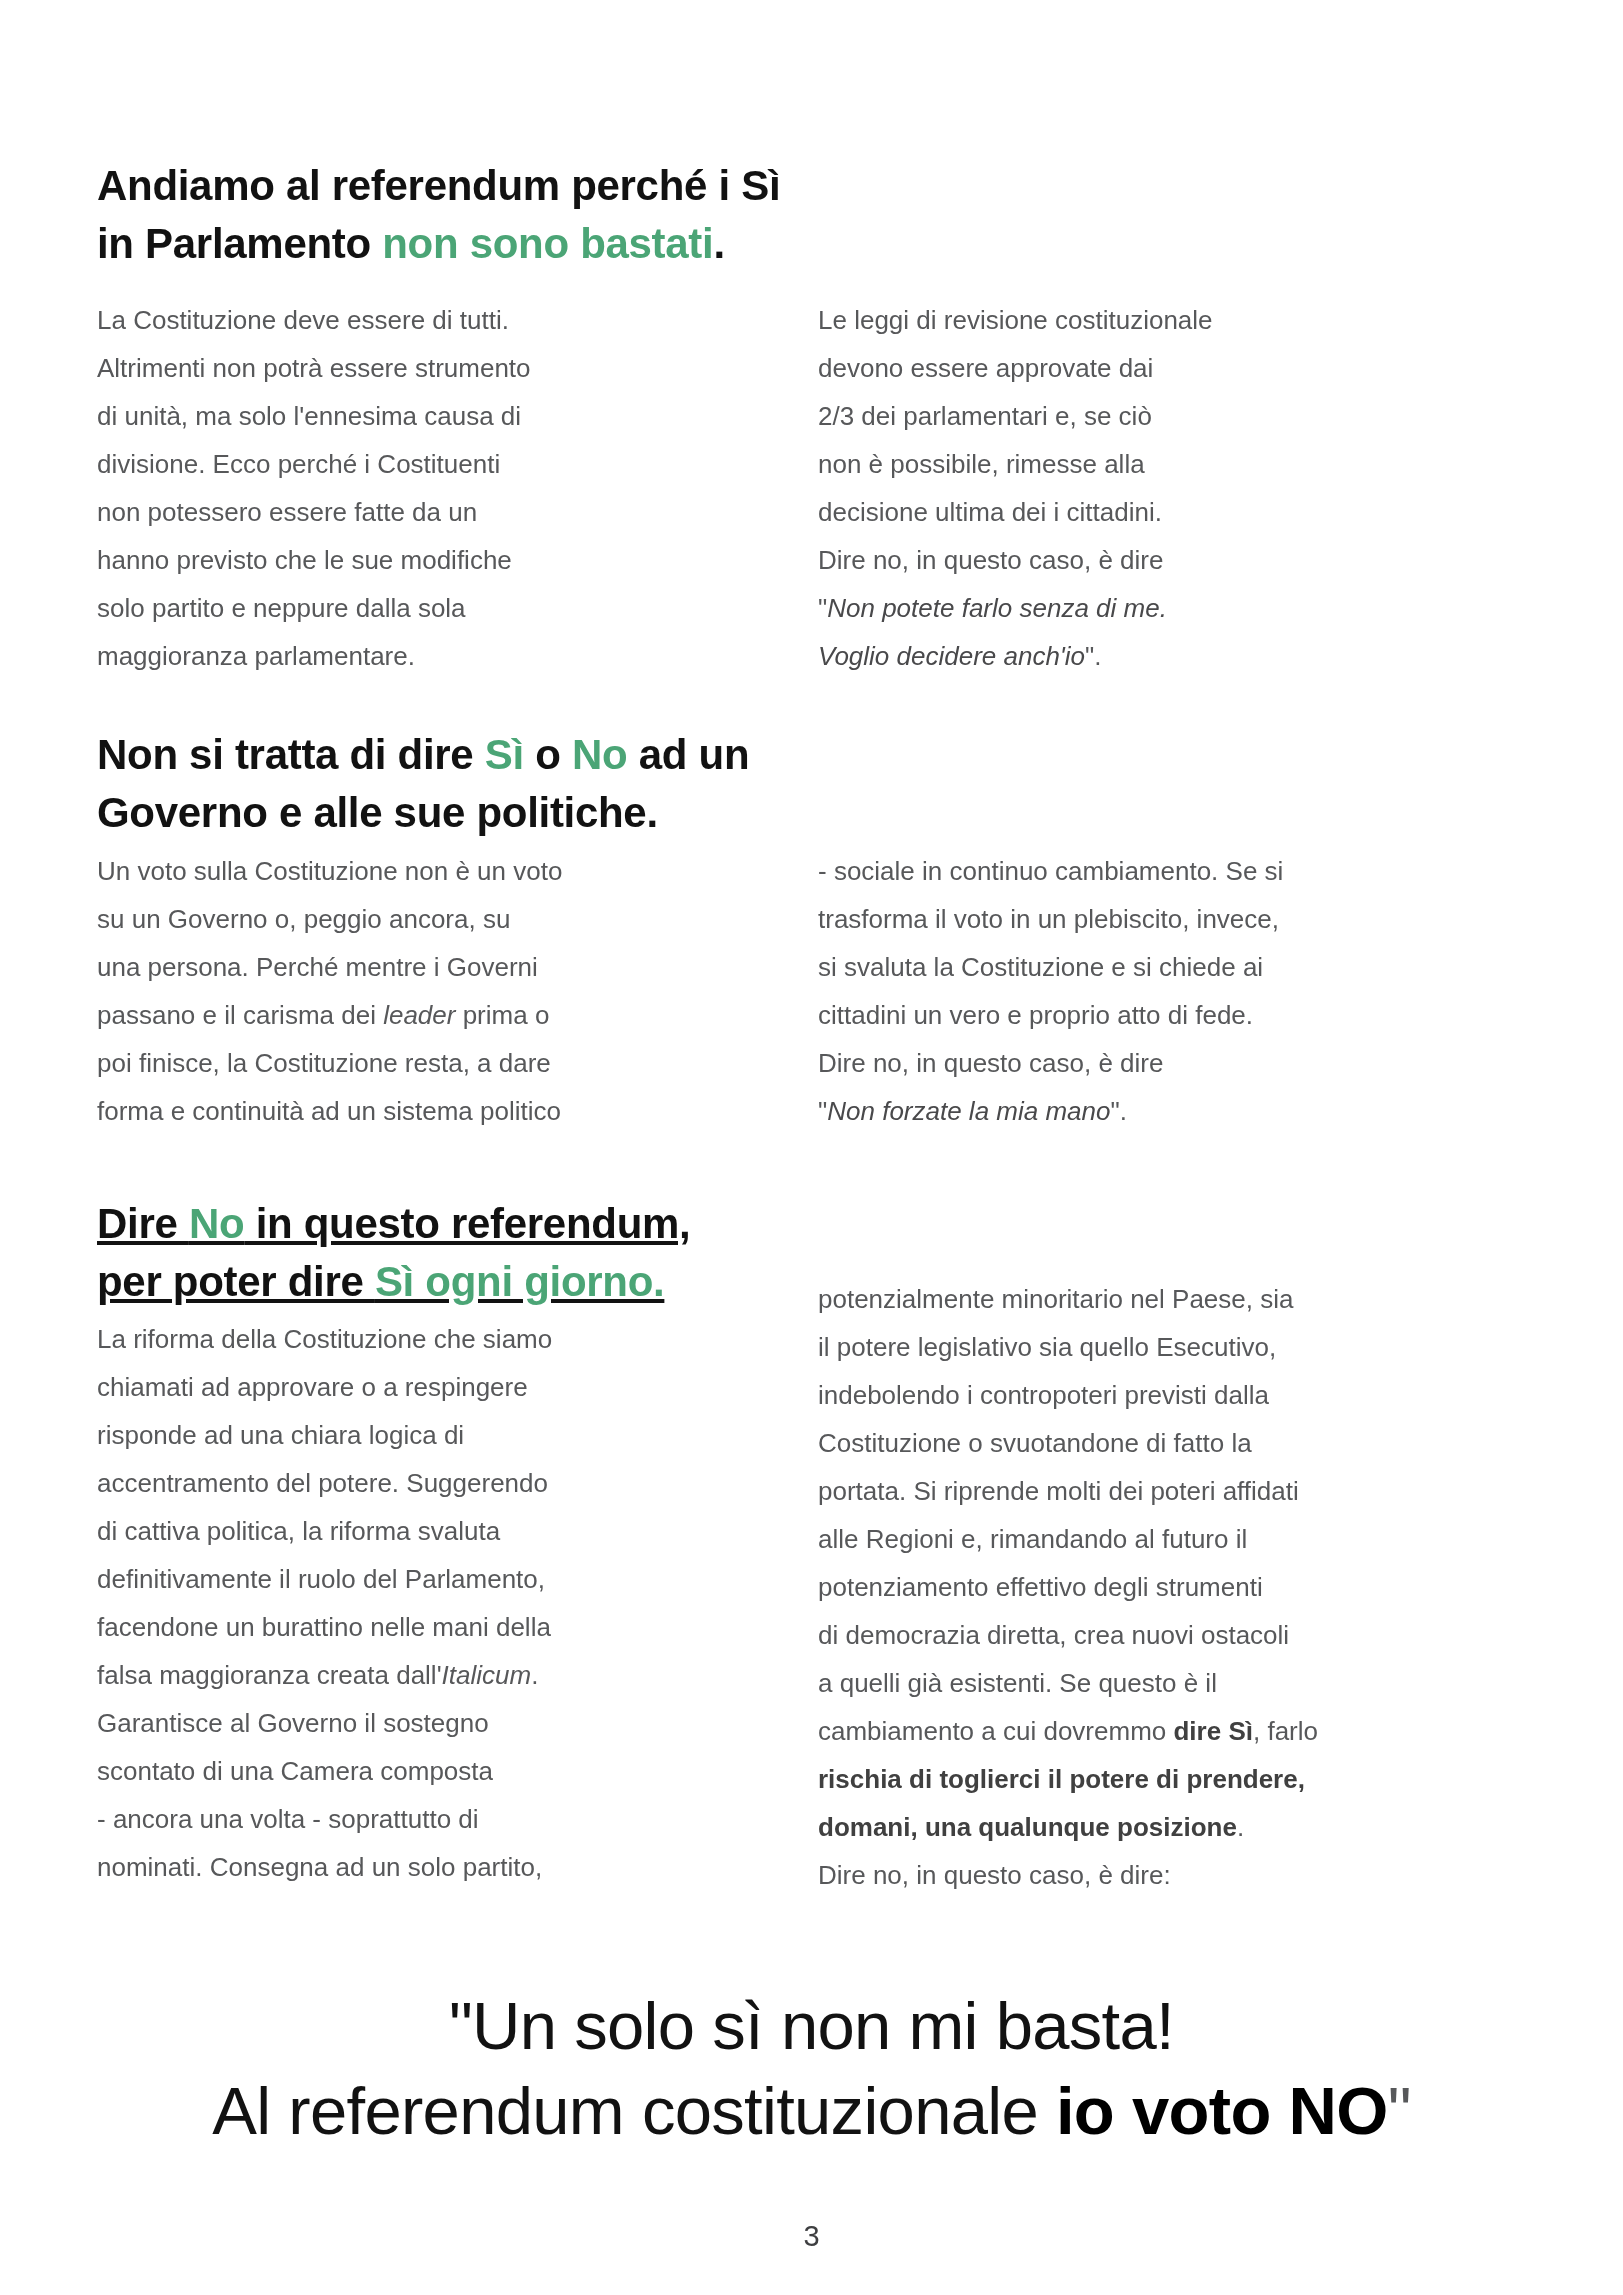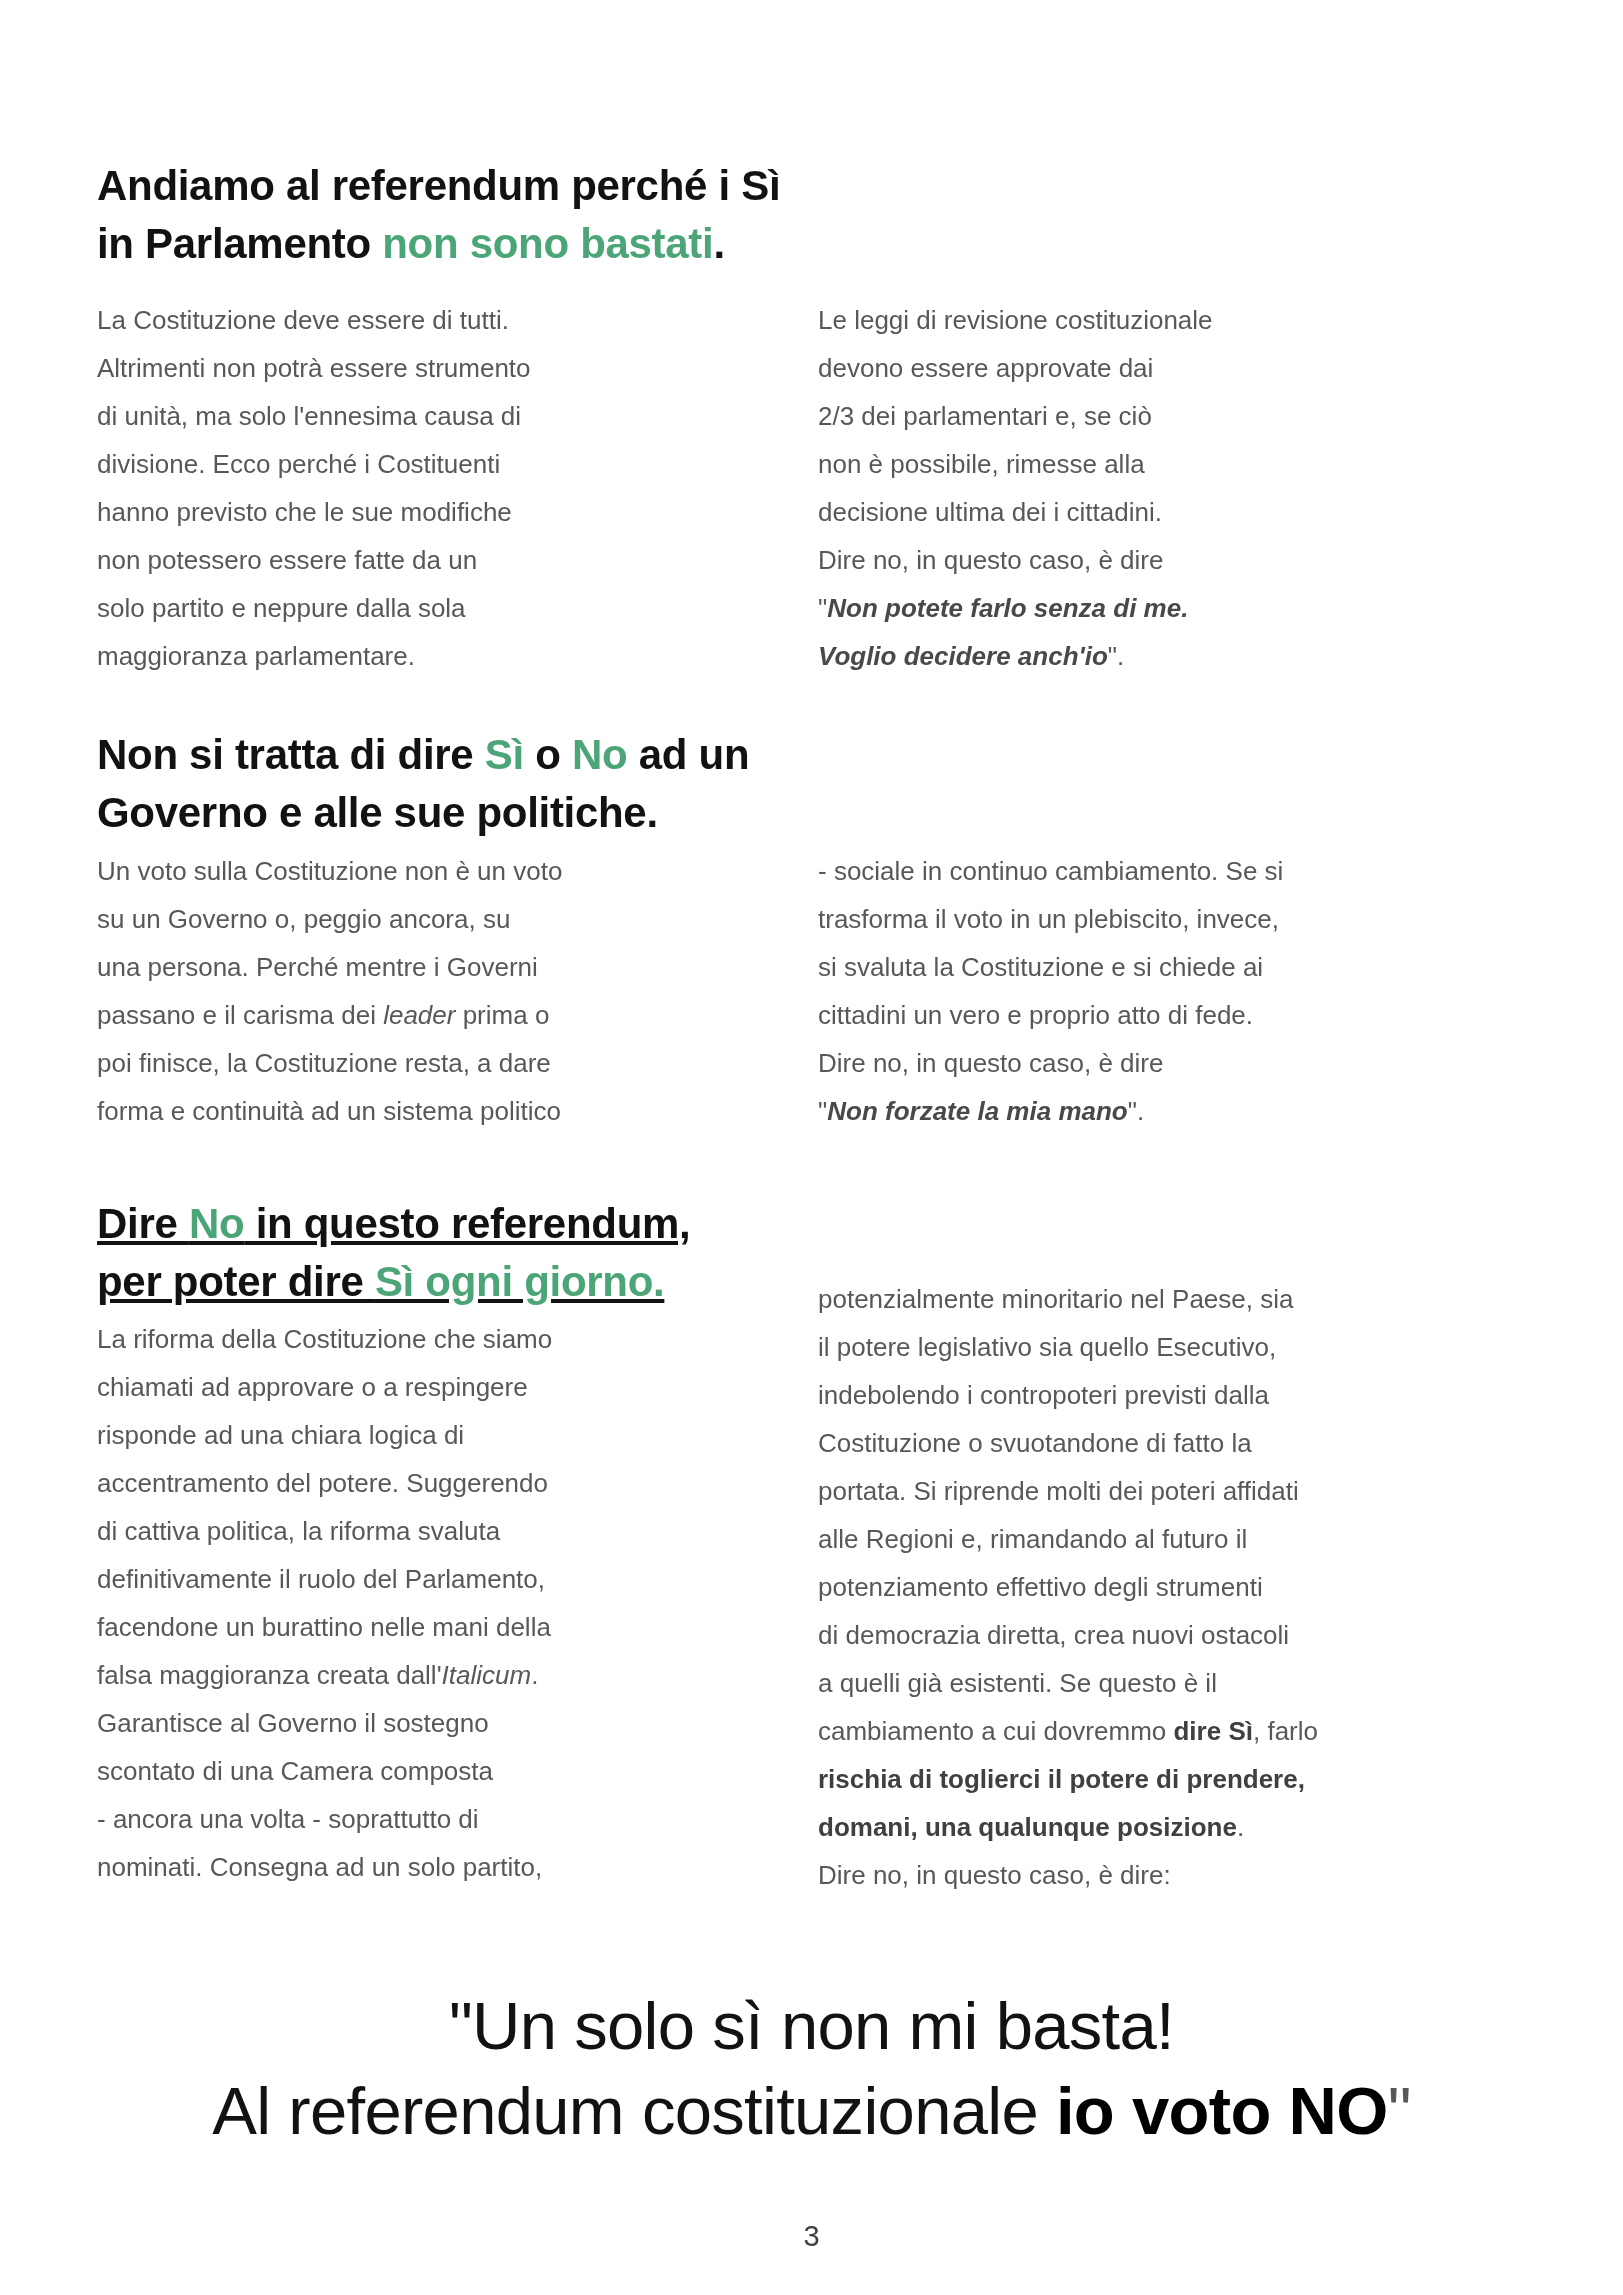--- a/index.html
+++ b/index.html
@@ -30,21 +30,21 @@
     font-size: 26px;
     font-weight: 300;
     line-height: 48px;
     color: #57585A;
     white-space: nowrap;
   }
   .line { white-space: nowrap; }
   .seg { white-space: pre; }
   .green { color: #4BA576; }
   .i  { font-style: italic; }
-  .bi { font-style: italic; font-weight: 700; color: #49494B; }
+  .bi { font-style: italic; font-weight: 400; color: #49494B; }
   .b  { font-weight: 700; color: #404040; }
   .quote {
     position: absolute;
     left: 0;
     right: 0;
     top: 1983px;
     text-align: center;
     font-size: 67px;
     font-weight: 300;
     line-height: 85px;
@@ -82,22 +82,22 @@
   <section>
     <h2 class="heading" id="h1">
         <div class="line"><span class="seg">Andiamo al referendum perché i Sì</span></div>
         <div class="line"><span class="seg">in Parlamento </span><span class="seg green">non sono bastati</span><span class="seg">.</span></div>
       </h2>
     <div class="bodycol" id="c1l">
         <div class="line"><span class="seg">La Costituzione deve essere di tutti.</span></div>
         <div class="line"><span class="seg">Altrimenti non potrà essere strumento</span></div>
         <div class="line"><span class="seg">di unità, ma solo l'ennesima causa di</span></div>
         <div class="line"><span class="seg">divisione. Ecco perché i Costituenti</span></div>
+        <div class="line"><span class="seg">non potessero essere fatte da un</span></div>
         <div class="line"><span class="seg">hanno previsto che le sue modifiche</span></div>
-        <div class="line"><span class="seg">non potessero essere fatte da un</span></div>
         <div class="line"><span class="seg">solo partito e neppure dalla sola</span></div>
         <div class="line"><span class="seg">maggioranza parlamentare.</span></div>
       </div>
     <div class="bodycol" id="c1r">
         <div class="line"><span class="seg">Le leggi di revisione costituzionale</span></div>
         <div class="line"><span class="seg">devono essere approvate dai</span></div>
         <div class="line"><span class="seg">2/3 dei parlamentari e, se ciò</span></div>
         <div class="line"><span class="seg">non è possibile, rimesse alla</span></div>
         <div class="line"><span class="seg">decisione ultima dei i cittadini.</span></div>
         <div class="line"><span class="seg">Dire no, in questo caso, è dire</span></div>

